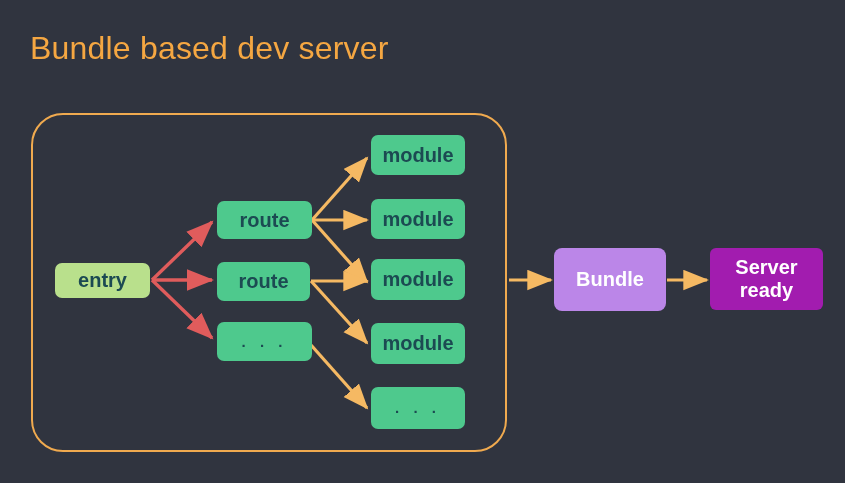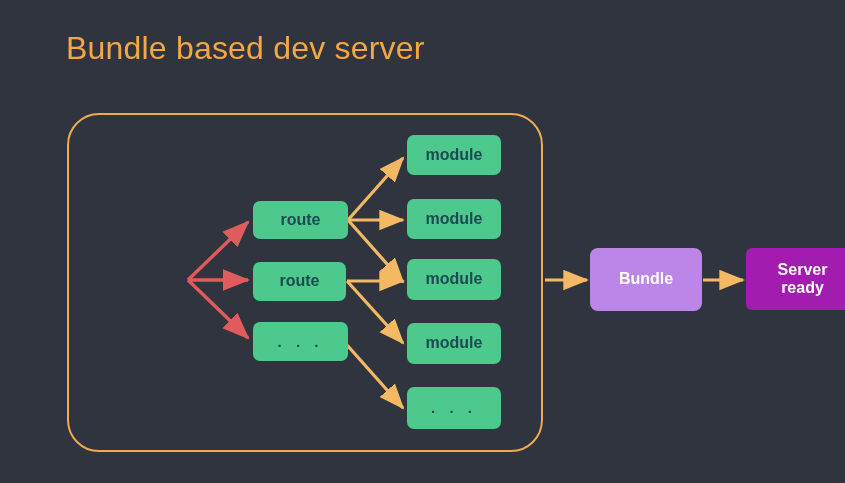--- a/index.html
+++ b/index.html
@@ -10,21 +10,20 @@
     width: 845px;
     height: 483px;
     background: #30343f;
     font-family: "Liberation Sans", sans-serif;
     overflow: hidden;
   }
   #stage {
     position: relative;
     width: 802px;
     height: 483px;
-    margin-left: 36px;
   }
   #title {
     position: absolute;
     left: 30px;
     top: 30px;
     font-size: 32px;
     color: #f5a742;
     letter-spacing: 0.2px;
     white-space: nowrap;
   }
@@ -46,21 +45,21 @@
     height: 483px;
     pointer-events: none;
   }
   .node {
     position: absolute;
     box-sizing: border-box;
     display: flex;
     align-items: center;
     justify-content: center;
     text-align: center;
-    font-size: 16px;
+    font-size: 20px;
     font-weight: bold;
     line-height: 1.15;
   }
   .node.entry {
     background: #b9e08c;
     color: #1c4a52;
     border-radius: 7px;
   }
   .node.green {
     background: #4ec98d;
@@ -113,20 +112,21 @@
       <line x1="312" y1="220" x2="367" y2="220"></line>
       <line x1="312" y1="220" x2="367" y2="282"></line>
       <line x1="311" y1="281" x2="367" y2="281"></line>
       <line x1="311" y1="281" x2="367" y2="343"></line>
       <line x1="311" y1="345" x2="367" y2="408"></line>
       <line x1="509" y1="280" x2="551" y2="280"></line>
       <line x1="667" y1="280" x2="707" y2="280"></line>
     </g>
   </svg>
 
+  <div class="node entry" style="left:55px;  top:263px; width:95px;  height:35px;">entry</div>
 
   <div class="node green" style="left:217px; top:201px; width:95px;  height:38px;">route</div>
   <div class="node green" style="left:217px; top:262px; width:93px;  height:39px;">route</div>
   <div class="node green ellipsis" style="left:217px; top:322px; width:95px; height:39px;">. . .</div>
 
   <div class="node green" style="left:371px; top:135px; width:94px;  height:40px;">module</div>
   <div class="node green" style="left:371px; top:199px; width:94px;  height:40px;">module</div>
   <div class="node green" style="left:371px; top:259px; width:94px;  height:41px;">module</div>
   <div class="node green" style="left:371px; top:323px; width:94px;  height:41px;">module</div>
   <div class="node green ellipsis" style="left:371px; top:387px; width:94px; height:42px;">. . .</div>

